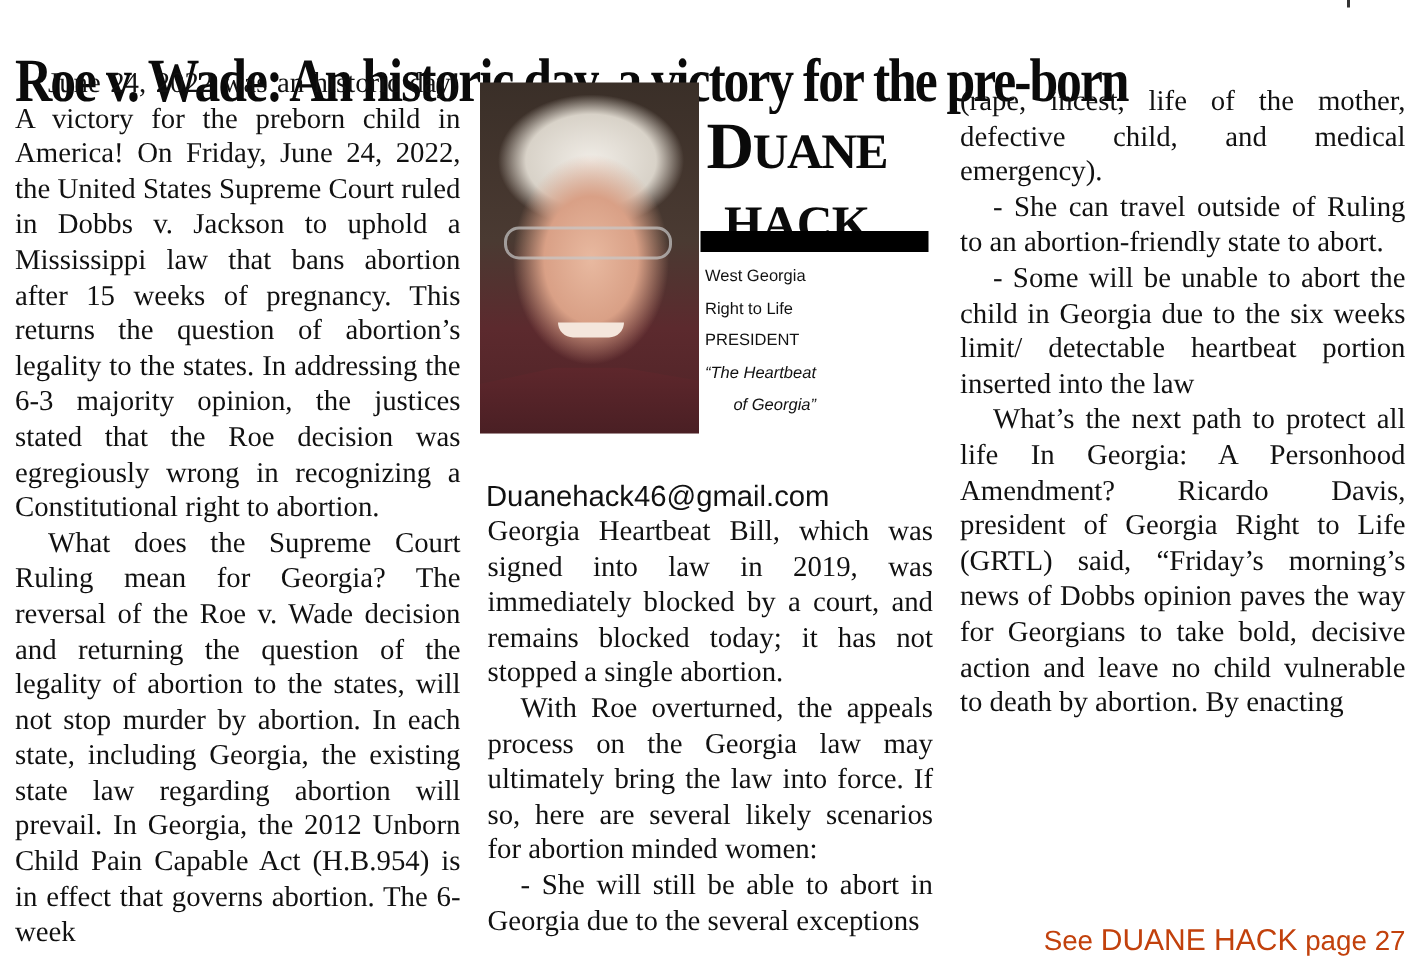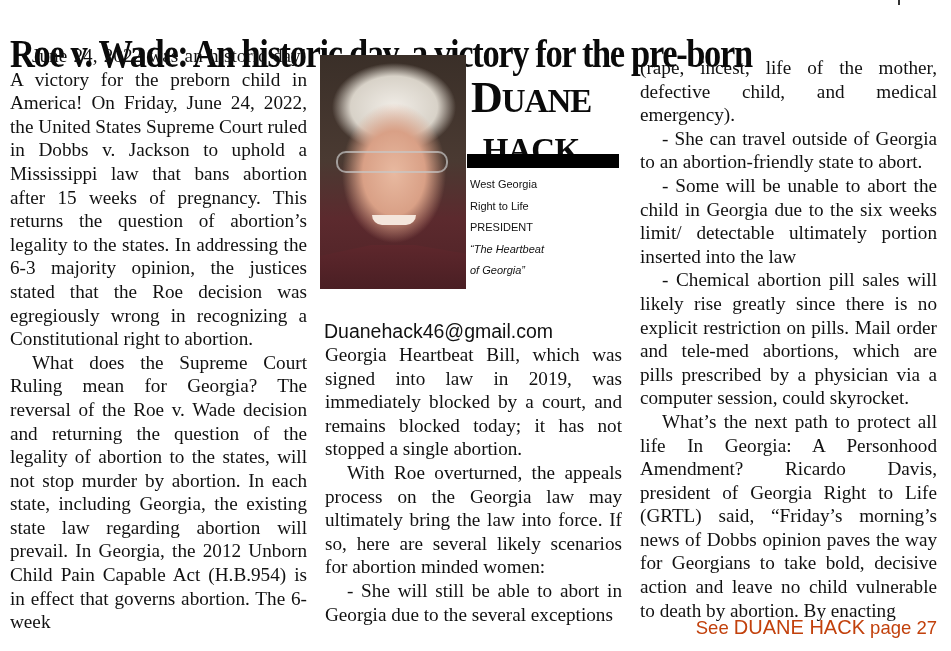--- a/index.html
+++ b/index.html
@@ -45,21 +45,21 @@
   }
   .name-line1 { font-size:44px; letter-spacing:-1px; display:block; height:42px; }
   .name-line1 .cap { font-size:44px; }
   .name-line1 .sc { font-size:33px; }
   .name-line2 { font-size:33px; letter-spacing:-0.5px; display:block; margin-top:16px; }
   .black-bar { position:absolute; left:467px; top:154px; width:152px; height:14px; background:#000; }
   .org {
     position:absolute; left:470px; top:174px; font-family:"Liberation Sans", sans-serif;
     font-size:11px; line-height:21.5px; color:#111;
   }
-  .org .tag { font-style:italic; display:block; }
+  .org .tag { font-style:italic; display:block;text-align:right; }
   .contact {
     position:absolute; left:324px; top:290px; font-family:"Liberation Sans", sans-serif;
     font-size:19.5px; line-height:24.5px; color:#111;margin-top:29px;
   }
   .jump {
     position:absolute; right:14px; top:615px; font-family:"Liberation Sans", sans-serif;
     font-size:18.5px; line-height:24px; color:#c2410c; white-space:nowrap;
   }
   .jump .big { font-size:20px; }
   .tick { position:absolute; left:898px; top:0px; width:2px; height:5px; background:#333; }
@@ -102,21 +102,20 @@
 </div>
 
 <div id="col2" class="col">
   <p class="noindent">Georgia Heartbeat Bill, which was signed into law in 2019, was immediately blocked by a court, and remains blocked today; it has not stopped a single abortion.</p>
   <p>With Roe overturned, the appeals process on the Georgia law may ultimately bring the law into force. If so, here are several likely scenarios for abortion minded women:</p>
   <p>- She will still be able to abort in Georgia due to the several exceptions</p>
 </div>
 
 <div id="col3" class="col">
   <p class="noindent">(rape, incest, life of the mother, defective child, and medical emergency).</p>
-  <p>- She can travel outside of Georgia to an abortion-friendly state to abort.</p>
-  <p>- Some will be unable to abort the child in Georgia due to the six weeks limit/ detectable ultimately portion inserted into the law</p>
-  <p>- Chemical abortion pill sales will likely rise greatly since there is no explicit restriction on pills. Mail order and tele-med abortions, which are pills prescribed by a physician via a computer session, could skyrocket.</p>
+  <p>- She can travel outside of Ruling to an abortion-friendly state to abort.</p>
+  <p>- Some will be unable to abort the child in Georgia due to the six weeks limit/ detectable heartbeat portion inserted into the law</p>
   <p>What’s the next path to protect all life In Georgia: A Personhood Amendment? Ricardo Davis, president of Georgia Right to Life (GRTL) said, “Friday’s morning’s news of Dobbs opinion paves the way for Georgians to take bold, decisive action and leave no child vulnerable to death by abortion. By enacting</p>
 </div>
 
 <div class="jump">
   <span>See </span><span class="big">DUANE HACK</span><span> page 27</span>
 </div>
 
 </body></html>

